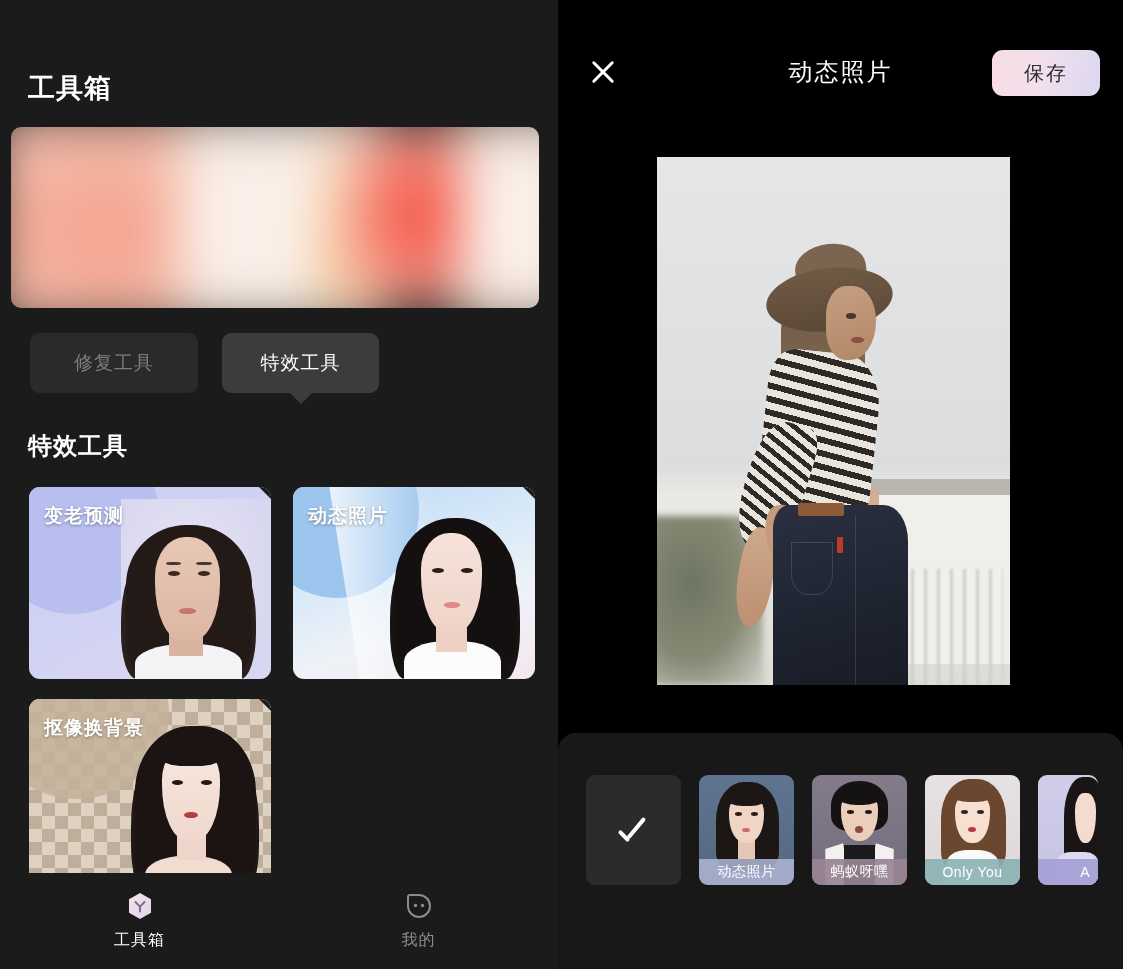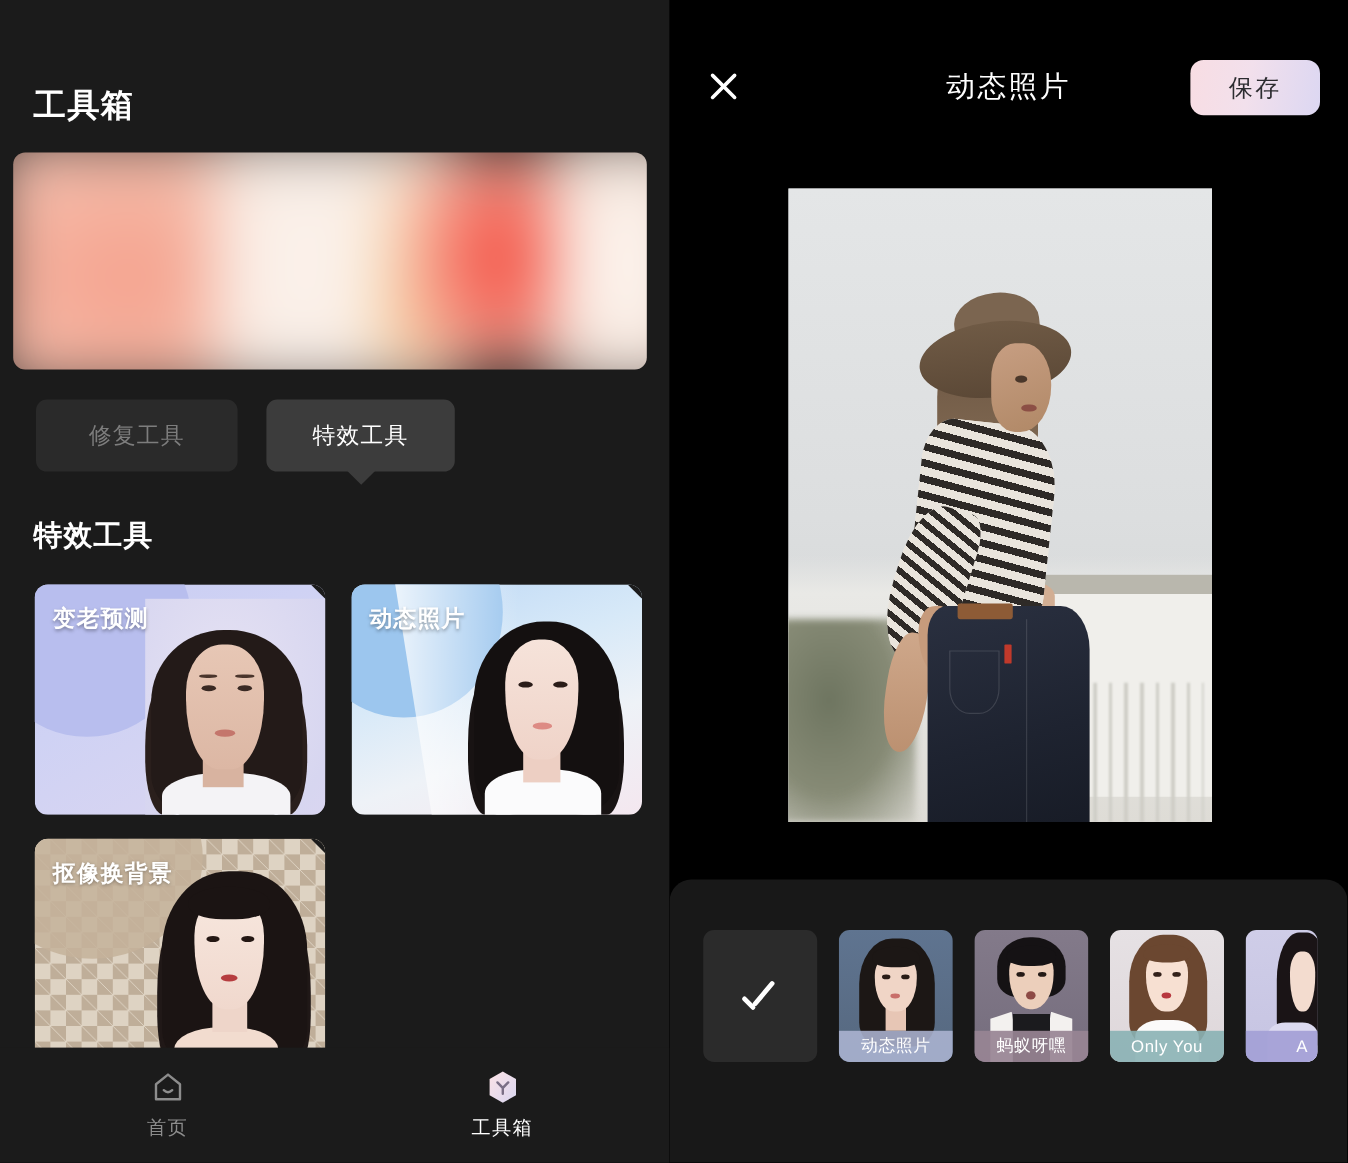--- a/index.html
+++ b/index.html
@@ -557,46 +557,47 @@
             <div class="lips"></div>
         </div>
         <div class="card-label">抠像换背景</div>
         <div class="corner-mark"></div>
       </div>
 
     </div>
 
     <div class="bottom-nav">
 
-      <div class="nav-item">
-        <div class="nav-ico">
-          <svg viewBox="0 0 30 30" width="30" height="30" fill="none" stroke="#8c8c8c" stroke-width="2" stroke-linejoin="round">
-            <path d="M5 12.5 L15 4.5 L25 12.5 L25 25 L5 25 Z"></path>
-            <path d="M11.5 17.5 Q15 21 18.5 17.5" stroke-linecap="round"></path>
-          </svg>
-        </div>
-        <div class="nav-label">首页</div>
-      </div>
 
       <div class="nav-item active">
         <div class="nav-ico">
           <svg viewBox="0 0 30 30" width="30" height="30">
             <defs>
               <linearGradient id="hexg" x1="0" y1="0" x2="1" y2="1">
                 <stop offset="0%" stop-color="#fbe2e6"></stop>
                 <stop offset="100%" stop-color="#d9d6f0"></stop>
               </linearGradient>
             </defs>
             <path d="M15 2 L26 8.2 L26 21.8 L15 28 L4 21.8 L4 8.2 Z" fill="url(#hexg)"></path>
             <path d="M10.5 11 L15 15.6 L19.5 11 M15 15.6 L15 20.5" stroke="#7a6f86" stroke-width="2" fill="none" stroke-linecap="round"></path>
           </svg>
         </div>
         <div class="nav-label">工具箱</div>
       </div>
 
+      <div class="nav-item">
+        <div class="nav-ico">
+          <svg viewBox="0 0 30 30" width="30" height="30" fill="none" stroke="#8c8c8c" stroke-width="2">
+            <path d="M15 4 A11 11 0 1 1 4 15 L4 6 A2 2 0 0 1 6 4 Z" stroke-linejoin="round"></path>
+            <circle cx="11.5" cy="14.5" r="1.7" fill="#8c8c8c" stroke="none"></circle>
+            <circle cx="18.5" cy="14.5" r="1.7" fill="#8c8c8c" stroke="none"></circle>
+          </svg>
+        </div>
+        <div class="nav-label">我的</div>
+      </div>
 
     </div>
   </div>
 
   <div class="right-panel">
 
     <div class="rp-header">
       <div class="close-btn">
         <span></span>
           <span></span>

